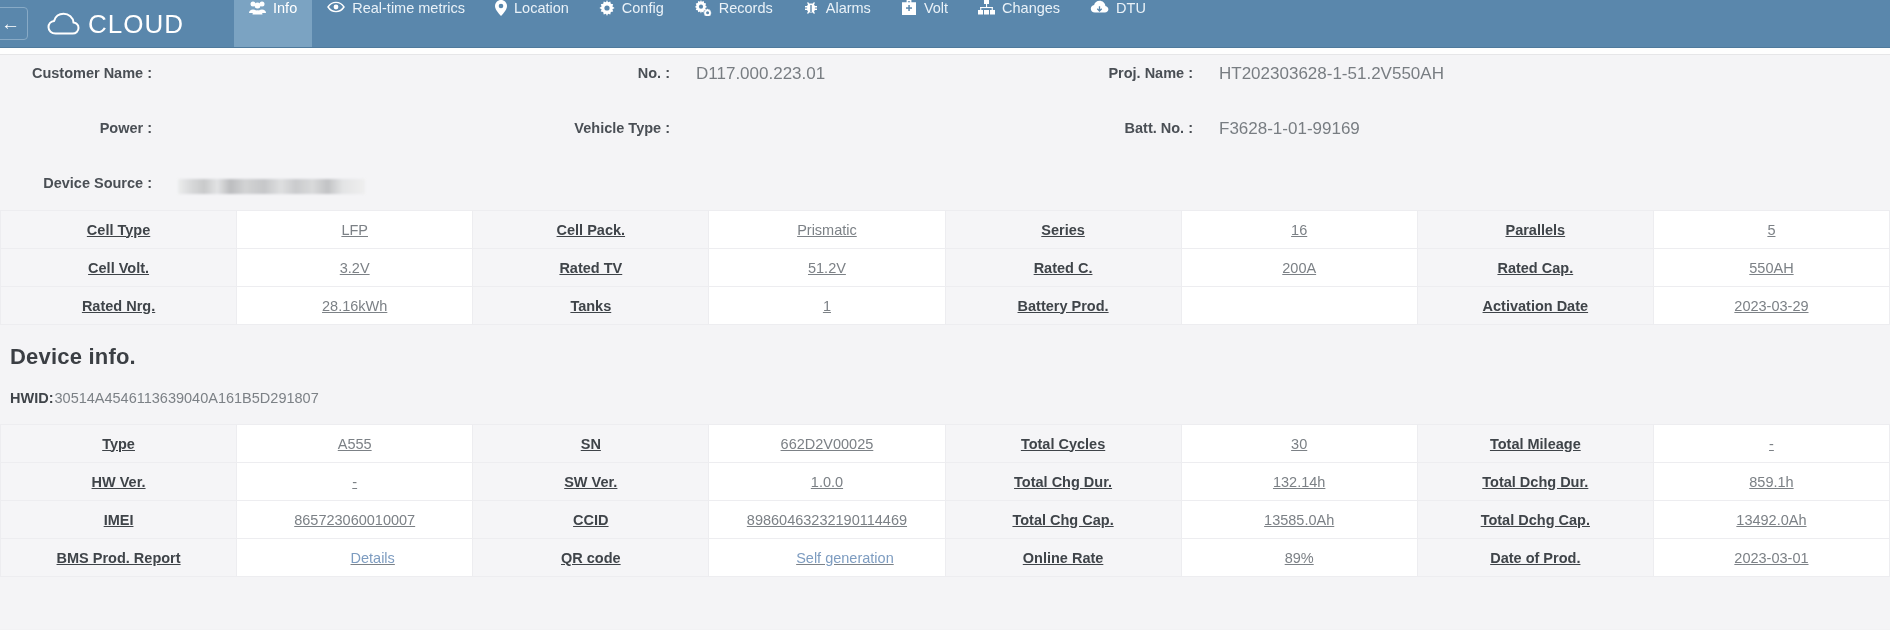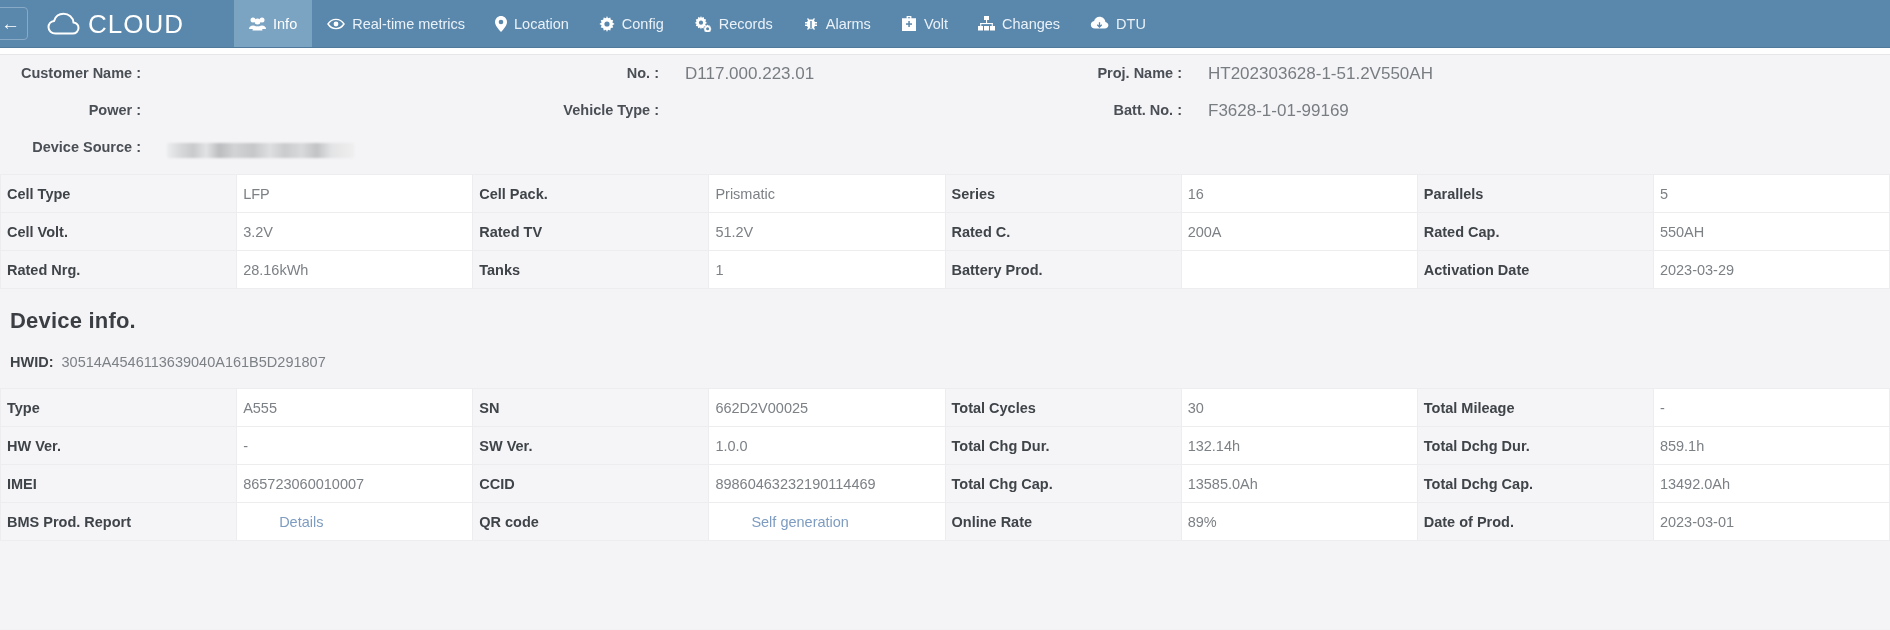--- a/index.html
+++ b/index.html
@@ -56,21 +56,21 @@
   }
   .cloud-icon svg { display: block; }
 
   .nav-items {
     display: flex;
     align-items: stretch;
     margin-left: 28px;
   }
   .nav-item {
     display: flex;
-    align-items: center;
+    align-items: flex-start;
     gap: 7px;
     padding: 0 15px;
     color: #eaf2f8;
     font-size: 14.5px;
     white-space: nowrap;
     cursor: pointer;
     text-decoration: none;
   }
   .nav-item .nav-ic { display: flex; align-items: center; }
   .nav-item .nav-ic svg { display: block; }
@@ -94,22 +94,22 @@
     font-weight: bold;
     color: #3b3f44;
     margin: 19px 0 16px 10px;
     letter-spacing: 0.2px;
   }
 
   
   .kv-grid {
     display: grid;
     grid-template-columns: 105px 1fr 105px 1fr 105px 1fr;
-    row-gap: 0;
-    margin: 0 0 0 4px;
+    row-gap: 18px;
+    margin: 0 0 0 15px;
     padding: 0 14px 0 0;
   }
   .kv-grid .kv-label {
     text-align: right;
     font-size: 14.5px;
     font-weight: bold;
     color: #4a4f55;
     padding: 8px 0;
     height: 37px;
     line-height: 21px;
@@ -146,25 +146,26 @@
     border-collapse: collapse;
     table-layout: fixed;
     background: #ffffff;
     border-top: 1px solid #e4e4e6;
     border-bottom: 1px solid #e4e4e6;
     margin-top: 8px;
   }
   .data-table td {
     height: 38px;
     font-size: 14.5px;
-    text-align: left;
+    text-align: center;
     border: 1px solid #ededf0;
     padding: 4px 6px;
     overflow: hidden;
     white-space: nowrap;
+    text-decoration: underline;
   }
   .data-table td.th {
     background: #f5f5f7;
     font-weight: bold;
     color: #3f4449;
     width: 12.5%;
   }
   .data-table td.td {
     background: #ffffff;
     color: #7c8186;
@@ -181,21 +182,21 @@
   
   .hwid-line {
     margin: 0 0 0 10px;
     font-size: 14.5px;
     padding: 4px 0 10px 0;
     color: #7c8186;
   }
   .hwid-line .hwid-label {
     font-weight: bold;
     color: #3f4449;
-    margin-right: 8px;
+    margin-right: 1px;
   }
   .section-2-title { margin-top: 22px; }
 </style>
 </head>
 <body>
 
 <div class="navbar">
   <div class="nav-back">
     <span>←</span>
   </div>

